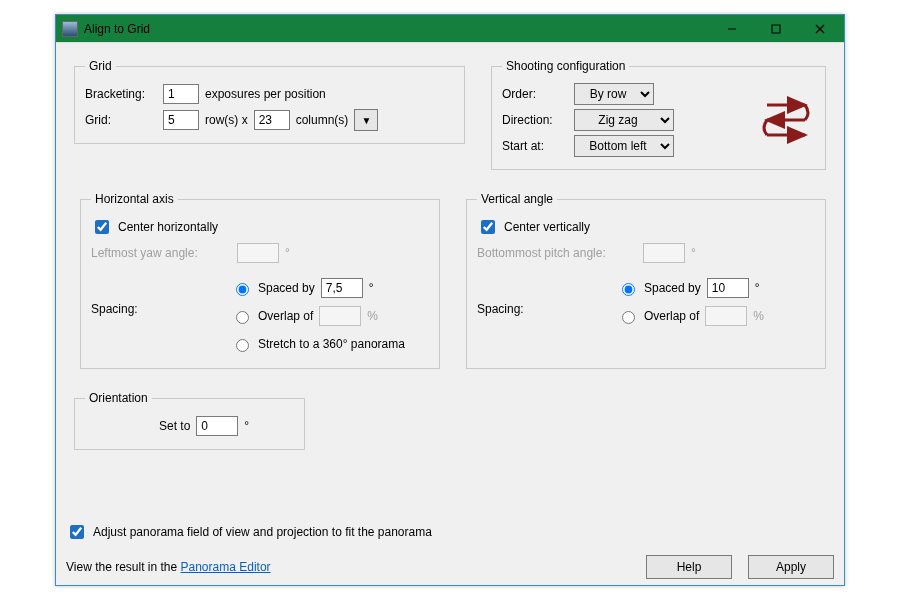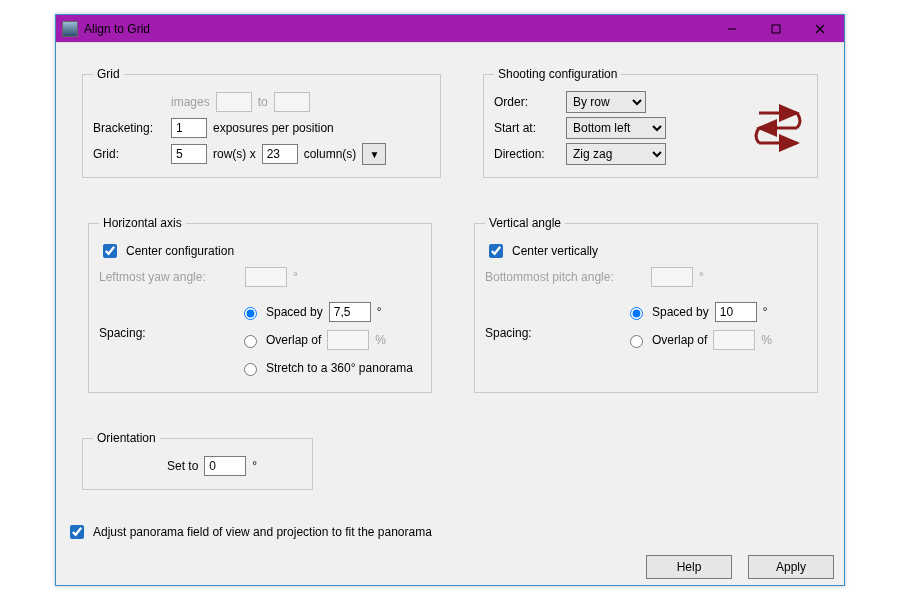--- a/index.html
+++ b/index.html
@@ -19,21 +19,21 @@
     width: 790px;
     height: 572px;
     border: 1px solid #3a8dc7;
     background: #f0f0f0;
     display: flex;
     flex-direction: column;
     box-shadow: 0 0 4px rgba(0,0,0,0.25);
   }
   .titlebar {
     height: 28px;
-    background: #a21caf;
+    background: #15803d;
     display: flex;
     align-items: center;
     padding: 0 2px 0 6px;
     border-bottom: 1px solid #dcdcdc;
   }
   .title-icon {
     width: 16px; height: 16px;
     background: linear-gradient(180deg,#9bbcd6 0%,#2b4f70 100%);
     border: 1px solid #666;
     margin-right: 6px;
@@ -48,21 +48,21 @@
   .content {
     flex: 1;
     padding: 8px 10px 6px 10px;
     display: flex;
     flex-direction: column;
     gap: 6px;
   }
   fieldset {
     border: 1px solid #c9c9c9;
     padding: 8px 10px 10px 10px;
-    margin: 16px;
+    margin: 8px;
   }
   legend {
     padding: 0 4px;
     font-size: 12px;
   }
   .row {
     display: flex;
     align-items: center;
     min-height: 26px;
     gap: 6px;
@@ -82,21 +82,21 @@
   }
   .num-sm { width: 36px; }
   .num-md { width: 42px; }
   select {
     height: 22px;
     border: 1px solid #7a7a7a;
     background: #e9e9e9;
     font-size: 12px;
     padding: 0 2px;
   }
-  .sel-md { width: 100px; }
+  .sel-md { width: 100px; text-align: center; }
   .disabled-text { color: #a0a0a0; }
   .top-row {
     display: flex;
     gap: 10px;
     align-items: flex-start;
   }
   .top-row > .grid-fs { flex: 1; }
   .shoot-fs { width: 335px; position: relative; }
   .mid-row {
     display: flex;
@@ -164,27 +164,20 @@
         </svg>
     </div>
   </div>
 
   <div class="content">
 
     <div class="top-row">
       <fieldset class="grid-fs">
         <legend>Grid</legend>
         <div class="row">
-          <span class="lbl"></span>
-          <span class="disabled-text">images</span>
-          <input type="text" class="num-sm" disabled="" value="" style="">
-          <span class="disabled-text">to</span>
-          <input type="text" class="num-sm" disabled="" value="" style="">
-        </div>
-        <div class="row">
           <span class="lbl">Bracketing:</span>
           <input type="text" class="num-sm" value="1" style="">
           <span>exposures per position</span>
         </div>
         <div class="row">
           <span class="lbl">Grid:</span>
           <input type="text" class="num-sm" value="5" style="">
           <span>row(s) x</span>
           <input type="text" class="num-sm" value="23" style="">
           <span>column(s)</span>
@@ -194,29 +187,29 @@
 
       <fieldset class="shoot-fs">
         <legend>Shooting configuration</legend>
         <div class="row">
           <span class="shoot-label">Order:</span>
           <select class="sel-md" style="width:80px">
             <option>By row</option>
           </select>
         </div>
         <div class="row">
+          <span class="shoot-label">Direction:</span>
+          <select class="sel-md">
+            <option>Zig zag</option>
+          </select>
+        </div>
+        <div class="row">
           <span class="shoot-label">Start at:</span>
           <select class="sel-md">
             <option>Bottom left</option>
-          </select>
-        </div>
-        <div class="row">
-          <span class="shoot-label">Direction:</span>
-          <select class="sel-md">
-            <option>Zig zag</option>
           </select>
         </div>
 
         <svg class="zigzag-icon" width="52" height="50">
           <defs>
             <marker id="ah" markerWidth="8" markerHeight="8" refX="6" refY="3" orient="auto">
               <path d="M0,0 L7,3 L0,6 Z" fill="#8a1b1b"></path>
             </marker>
           </defs>
           <line x1="6" y1="10" x2="44" y2="10" stroke="#8a1b1b" stroke-width="3" marker-end="url(#ah)"></line>
@@ -226,21 +219,21 @@
           <line x1="6" y1="40" x2="44" y2="40" stroke="#8a1b1b" stroke-width="3" marker-end="url(#ah)"></line>
         </svg>
       </fieldset>
     </div>
 
     <div class="mid-row">
       <fieldset>
         <legend>Horizontal axis</legend>
         <div class="row">
           <input type="checkbox" class="chk" checked="" style="">
-          <span>Center configuration</span>
+          <span>Center horizontally</span>
         </div>
         <div class="row">
           <span class="disabled-text" style="width:140px">Leftmost yaw angle:</span>
           <input type="text" class="num-md" disabled="" value="" style="">
           <span class="disabled-text">°</span>
         </div>
         <div style="height:8px"></div>
         <div class="spacing-block">
           <span class="spacing-lbl">Spacing:</span>
           <div class="spacing-opts">
@@ -311,18 +304,21 @@
     </fieldset>
 
     <div style="flex:1"></div>
 
     <div class="row">
       <input type="checkbox" class="chk" checked="" style="">
       <span>Adjust panorama field of view and projection to fit the panorama</span>
     </div>
 
     <div class="footer">
+      <span>
+        <span>View the result in the </span><span class="link">Panorama Editor</span>
+      </span>
       <div class="footer-spacer"></div>
       <button class="btn">Help</button>
       <button class="btn">Apply</button>
     </div>
   </div>
 </div>
 
 </body></html>

